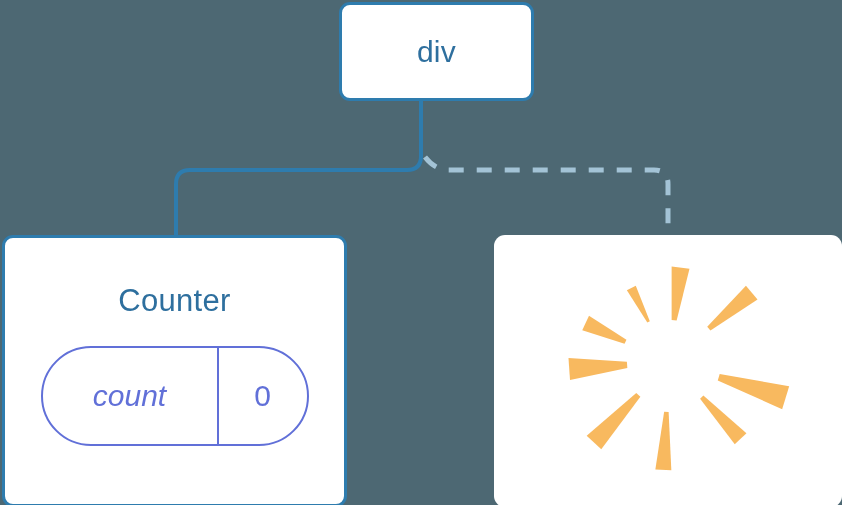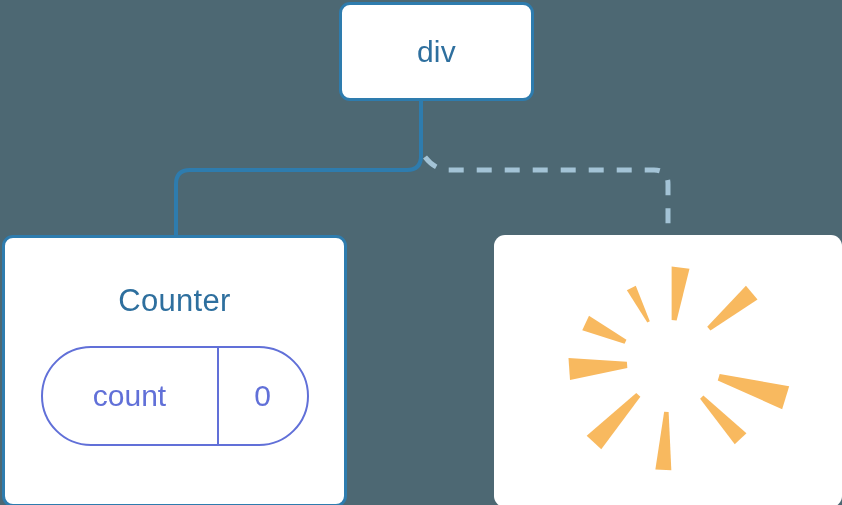--- a/index.html
+++ b/index.html
@@ -101,20 +101,21 @@
     display: flex;
     align-items: center;
     justify-content: center;
     color: #6170d8;
     font-size: 30px;
     font-weight: 400;
     line-height: 1;
   }
   .state-pill .pill-key {
     width: 174px;
+    font-style: italic;
   }
   .state-pill .pill-divider {
     width: 2px;
     background: #6170d8;
     flex: 0 0 auto;
   }
   .state-pill .pill-value {
     flex: 1 1 auto;
   }
 

